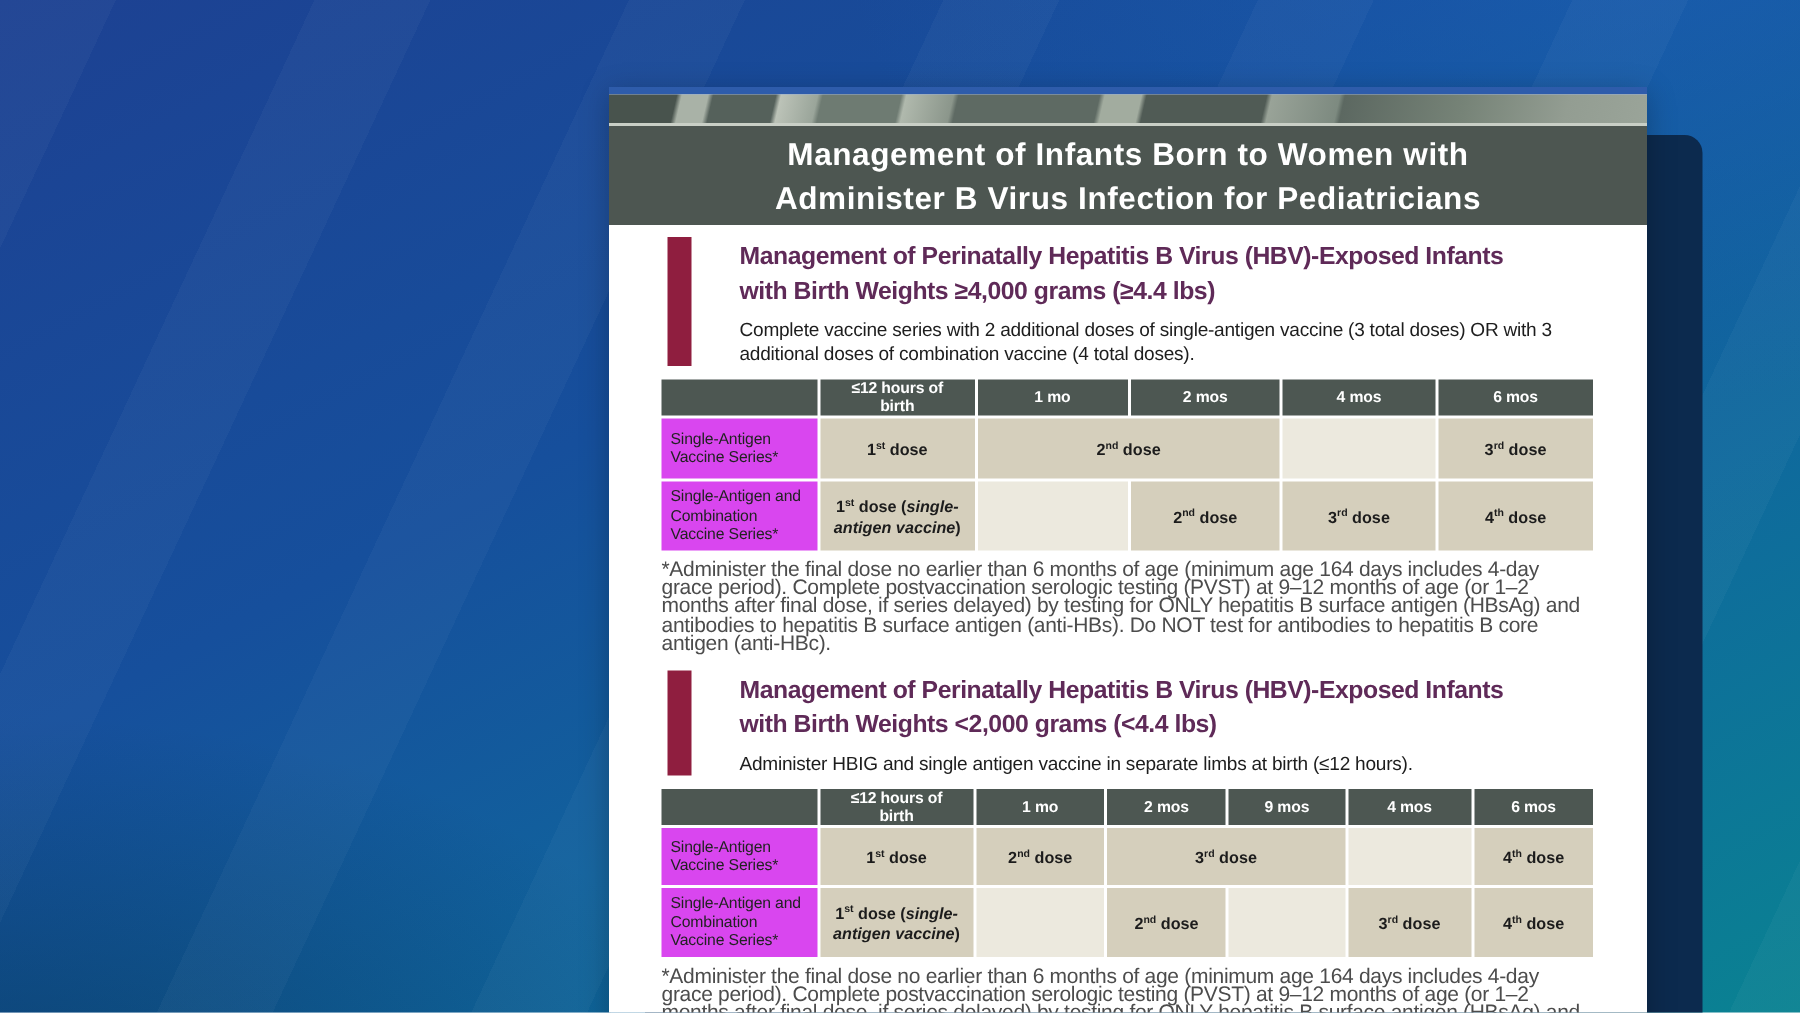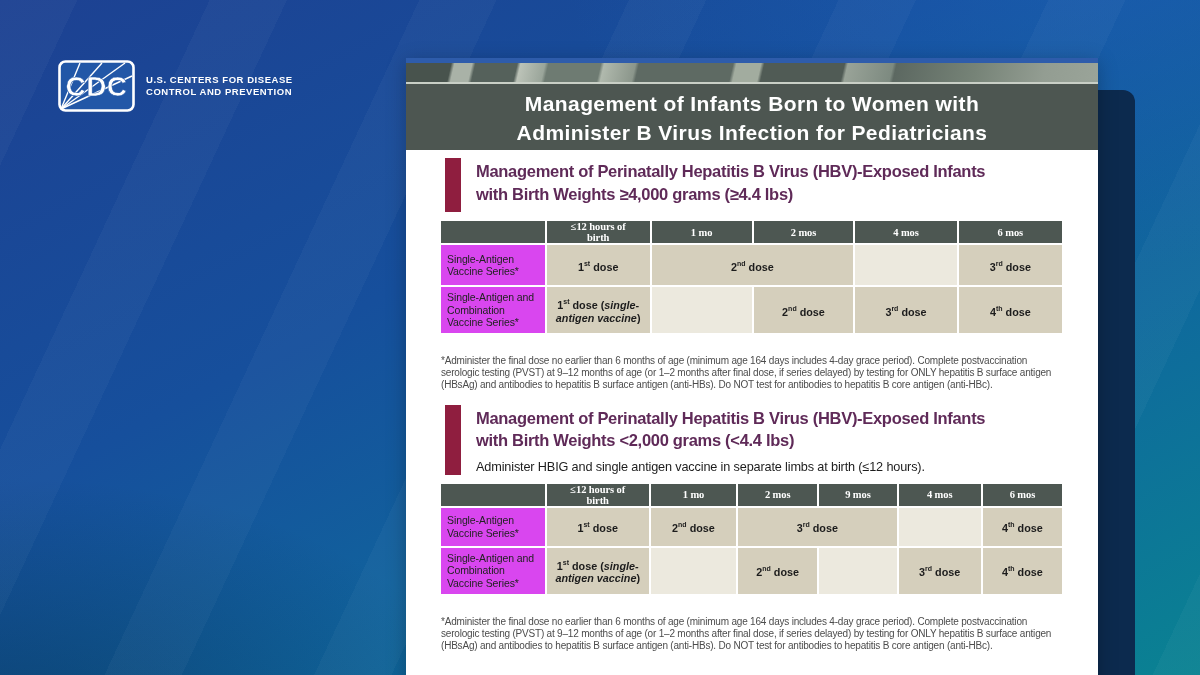--- a/index.html
+++ b/index.html
@@ -37,85 +37,68 @@
       #bcc3b8 16.5%, #9aa59a 20%, #6e7b72 20.5%, #6e7b72 28%, #b0b9ad 28.5%, #8b968b 33%,
       #5e6a63 33.5%, #5e6a63 47%, #a2ac9f 47.5%, #a2ac9f 51%, #505b55 51.5%, #505b55 63%,
       #99a398 63.5%, #7d8a80 70%, #5c6861 70.5%, #768377 82%, #939d92 92%, #9aa499 100%);
   }
   .doc-sep { height:2px; background:#c9cfc6; }
   .doc-titlebar { height:66px; background:#4d5651; color:#fff; text-align:center; padding-top:5px; }
   .doc-titlebar .t-line { font-weight:bold; font-size:21px; line-height:29px; letter-spacing:0.4px; }
 
   .doc-content { padding: 8px 36px 14px 35px; }
 
-  .section-head { display:flex; gap:15px; margin: 0 0 7px 4px; }
+  .section-head { display:flex; gap:32px; margin: 0 0 7px 4px; }
   .accent { width:16px; background:#8f1e3f; flex:none; }
   .head-text { width:586px; }
   .head-text h2 { color:#5f2a58; font-size:16.5px; line-height:22.5px; letter-spacing:-0.3px;
     font-weight:bold; margin:2px 0 7px; }
   .head-text p { color:#1d1d1d; font-size:12.7px; line-height:16px; letter-spacing:-0.15px; }
 
   table.sched { border-collapse:separate; border-spacing:2px; width:calc(100% + 4px); margin-left:-2px; table-layout:fixed; }
   table.sched th { background:#4d5752; color:#fff; font-size:10.5px; font-weight:bold; letter-spacing:-0.1px;
-    text-align:center; padding:0 18px;font-family:Liberation Serif, serif; }
+    text-align:center; padding:0 18px; }
   table.sched td { vertical-align:middle; }
   td.rowlabel { background:#d946ef; color:#222; font-size:10.5px; line-height:12.5px;
     padding:3px 6px; text-align:left; letter-spacing:-0.1px; }
   td.cell { background:#d5cfbc; color:#1c1c1c; font-weight:bold; font-size:10.8px; line-height:13px;
     text-align:center; padding:2px 5px; }
   td.cell sup { font-size:7px; }
   td.cell i { font-style:italic; }
   td.empty { background:#ece9de; }
 
-  .footnote { color:#4c4c4c; font-size:10px; line-height:12.2px; letter-spacing:-0.2px; margin-top:20px; }
+  .footnote { color:#4c4c4c; font-size:14px; line-height:12.2px; letter-spacing:-0.2px; margin-top:4px; }
 
   .section-2 { margin-top:13px; }
 </style>
 </head>
 <body>
 
 <div class="page">
 
-  <div class="brand">
-    <span>
-      <svg width="77" height="52" viewBox="0 0 77 52">
-        <rect x="1.5" y="1.5" width="74" height="49" rx="6" fill="#2257a7" stroke="#ffffff" stroke-width="2.6"></rect>
-        <g stroke="#ffffff" stroke-width="1.4">
-          <line x1="3" y1="49" x2="22" y2="3"></line>
-          <line x1="3" y1="49" x2="44" y2="3"></line>
-          <line x1="3" y1="49" x2="67" y2="3"></line>
-          <line x1="3" y1="49" x2="74" y2="16"></line>
-        </g>
-        <text x="38.5" y="36" text-anchor="middle" fill="#ffffff" stroke="#2257a7" stroke-width="0.5" font-family="Liberation Sans, sans-serif" font-size="28" font-weight="bold" letter-spacing="0.5">CDC</text>
-      </svg>
-    </span>
-    <div class="brand-text">
-      <div>U.S. CENTERS FOR DISEASE</div>
-      <div>CONTROL AND PREVENTION</div>
-    </div>
-  </div>
 
   <div class="shadow-card"></div>
 
   <div class="doc">
     <div class="doc-topstrip"></div>
     <div class="doc-stripes"></div>
     <div class="doc-sep"></div>
     <div class="doc-titlebar">
       <div class="t-line">Management of Infants Born to Women with</div>
       <div class="t-line">Administer B Virus Infection for Pediatricians</div>
     </div>
 
     <div class="doc-content">
 
       <div class="section-1">
         <div class="section-head">
           <div class="accent"></div>
           <div class="head-text">
             <h2><span>Management of Perinatally Hepatitis B Virus (HBV)-Exposed Infants</span><br><span>with Birth Weights ≥4,000 grams (≥4.4 lbs)</span></h2>
+            <p>Complete vaccine series with 2 additional doses of single-antigen vaccine (3 total doses) OR with 3 additional doses of combination vaccine (4 total doses).</p>
           </div>
         </div>
         <table class="sched">
             <colgroup>
               <col style="width: 17%;">
               <col style="width: 16.8%;">
               <col style="width: 16.4%;">
               <col style="width: 16.3%;">
               <col style="width: 16.6%;">
               <col style="width: 16.9%;">

